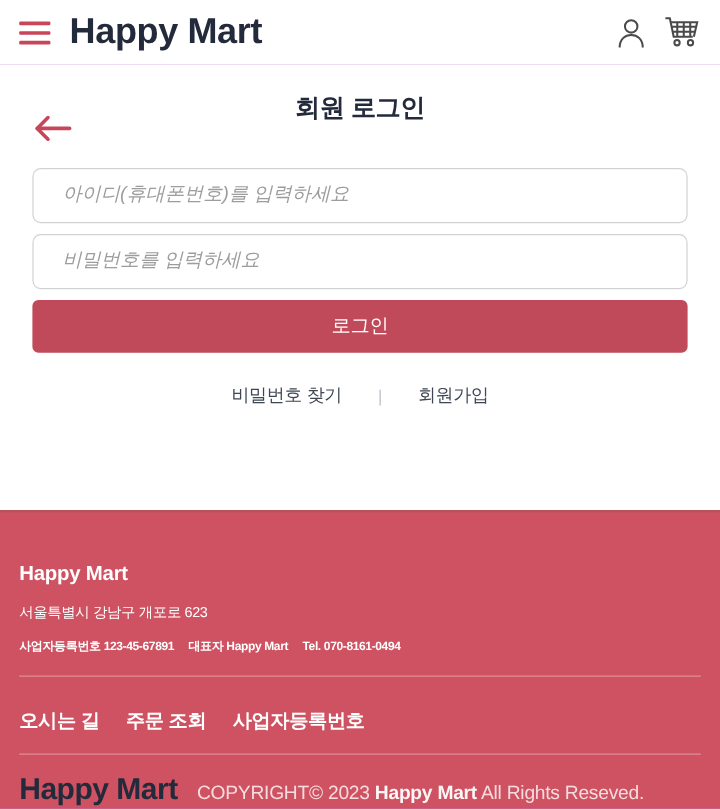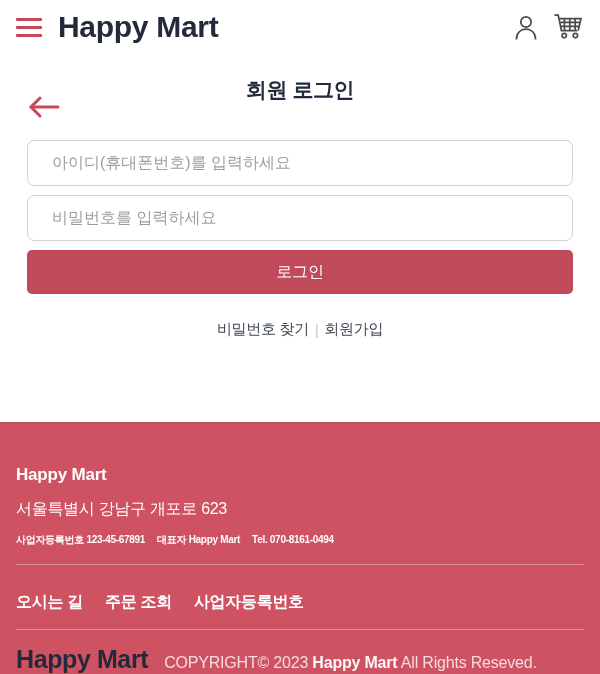--- a/index.html
+++ b/index.html
@@ -107,20 +107,21 @@
     height: 46px;
     border: 1px solid #D2D2D2;
     border-radius: 7px;
     background: #ffffff;
     font-size: 16px;
     color: #3a3a3a;
     padding: 0 24px;
     font-family: "Liberation Sans", sans-serif;
     outline: none;
     display: block;
+    font-style: italic;
   }
   .field::placeholder { color: #9D9D9D; }
   .field + .field { margin-top: 9px; }
   #id-field { margin-top: 2px; }
 
   .login-button {
     width: 100%;
     height: 44px;
     margin-top: 9px;
     border: none;
@@ -132,21 +133,21 @@
     letter-spacing: -0.2px;
     font-family: "Liberation Sans", sans-serif;
     cursor: pointer;
   }
 
   .aux-links {
     margin-top: 26px;
     display: flex;
     align-items: center;
     justify-content: center;
-    gap: 6px;
+    gap: 30px;
     font-size: 15px;
     color: #3E4654;
     letter-spacing: -0.3px;
   }
   .aux-links a {
     color: #3E4654;
     text-decoration: none;
     cursor: pointer;
   }
   .aux-sep {
@@ -169,21 +170,21 @@
   .footer-brand {
     margin-top: 41px;
     font-size: 17px;
     font-weight: bold;
     letter-spacing: -0.2px;
     color: #ffffff;
   }
 
   .footer-addr {
     margin-top: 14px;
-    font-size: 16px;
+    font-size: 12px;
     color: #ffffff;
     letter-spacing: -0.3px;
   }
 
   .footer-biz {
     margin-top: 13px;
     font-size: 10px;
     font-weight: bold;
     color: #ffffff;
     letter-spacing: -0.3px;

